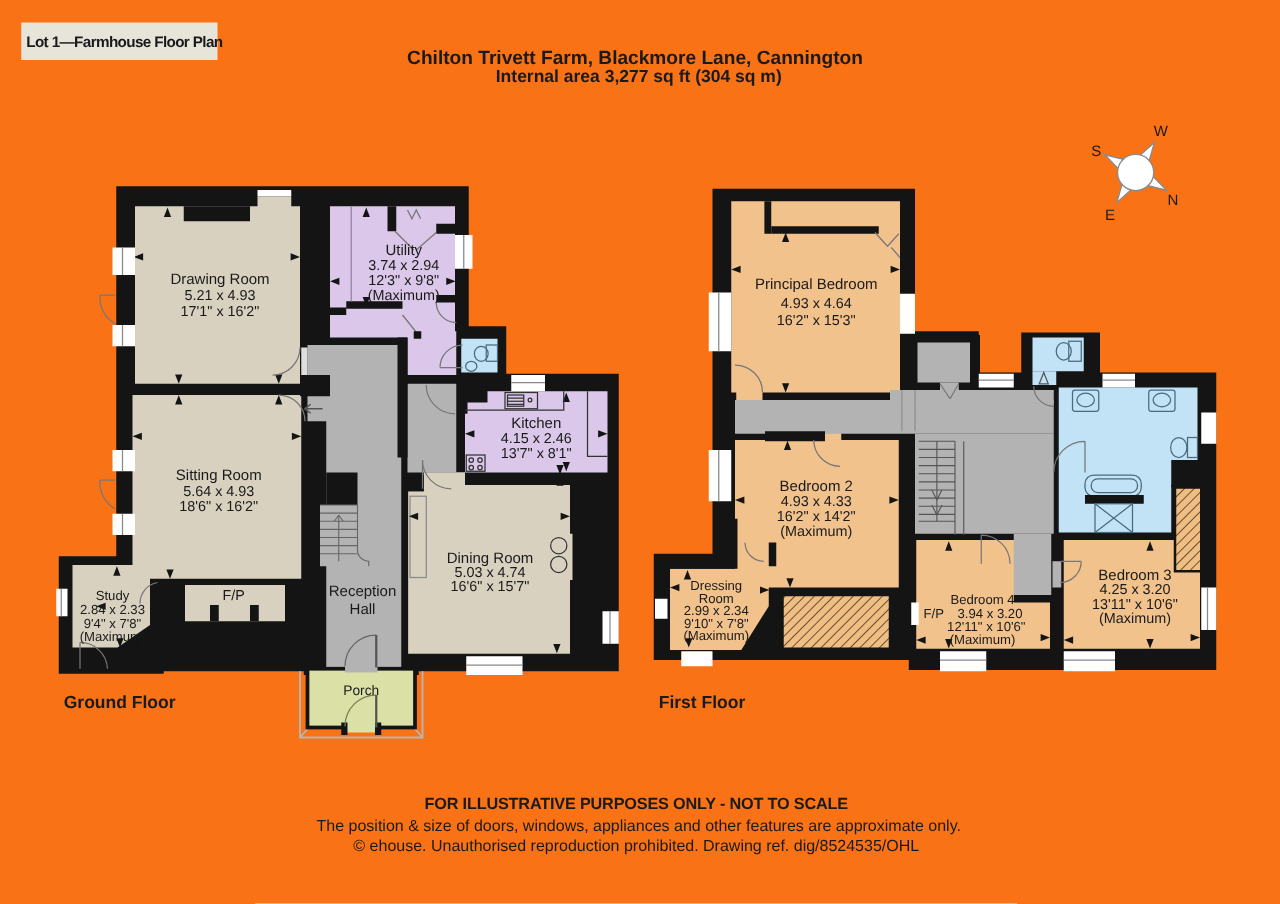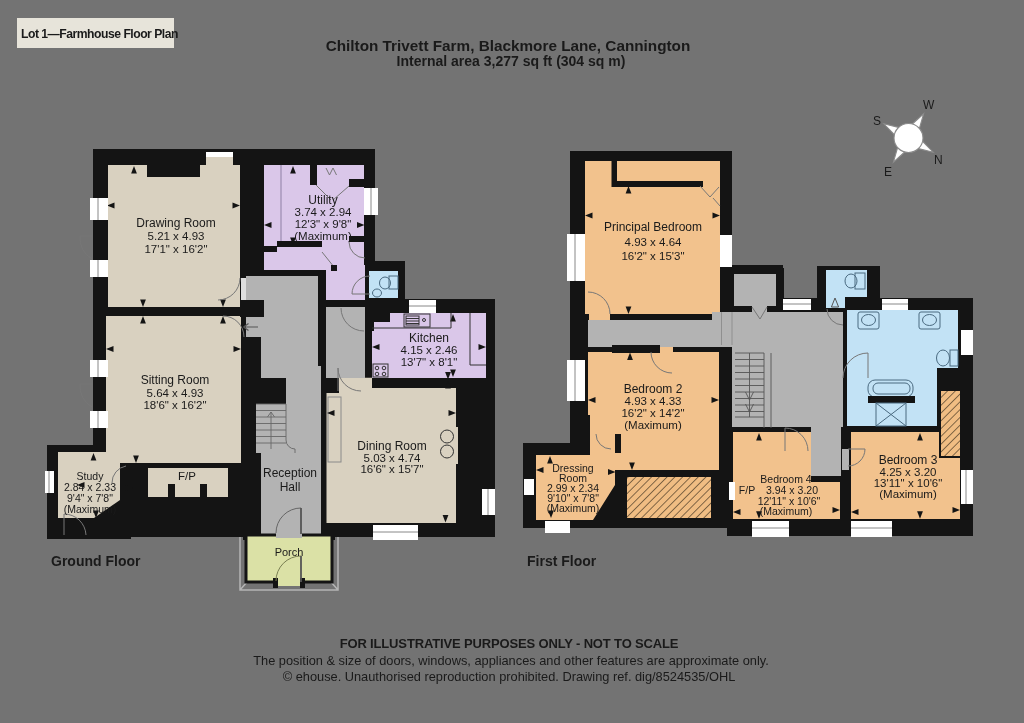--- a/index.html
+++ b/index.html
@@ -1,16 +1,16 @@
 <!DOCTYPE html>
 <html><head>
 <meta charset="utf-8">
 <style>
 html,body{margin:0;padding:0;background:#fff;}
-#page{position:relative;width:1024px;height:723px;background:#737373;overflow:hidden;
+#page{position:relative;width:1024px;height:723px;background:#f97316;overflow:hidden;
 font-family:"Liberation Sans",sans-serif;}
 svg{position:absolute;left:0;top:0;}
 text{fill:#1a1a1a;font-family:"Liberation Sans",sans-serif;}
 .rm{font-size:12px;}
 .dm{font-size:11.5px;}
 .sm{font-size:10.5px;}
 .flr{font-size:14px;font-weight:bold;}
 </style>
 </head>
 <body>

